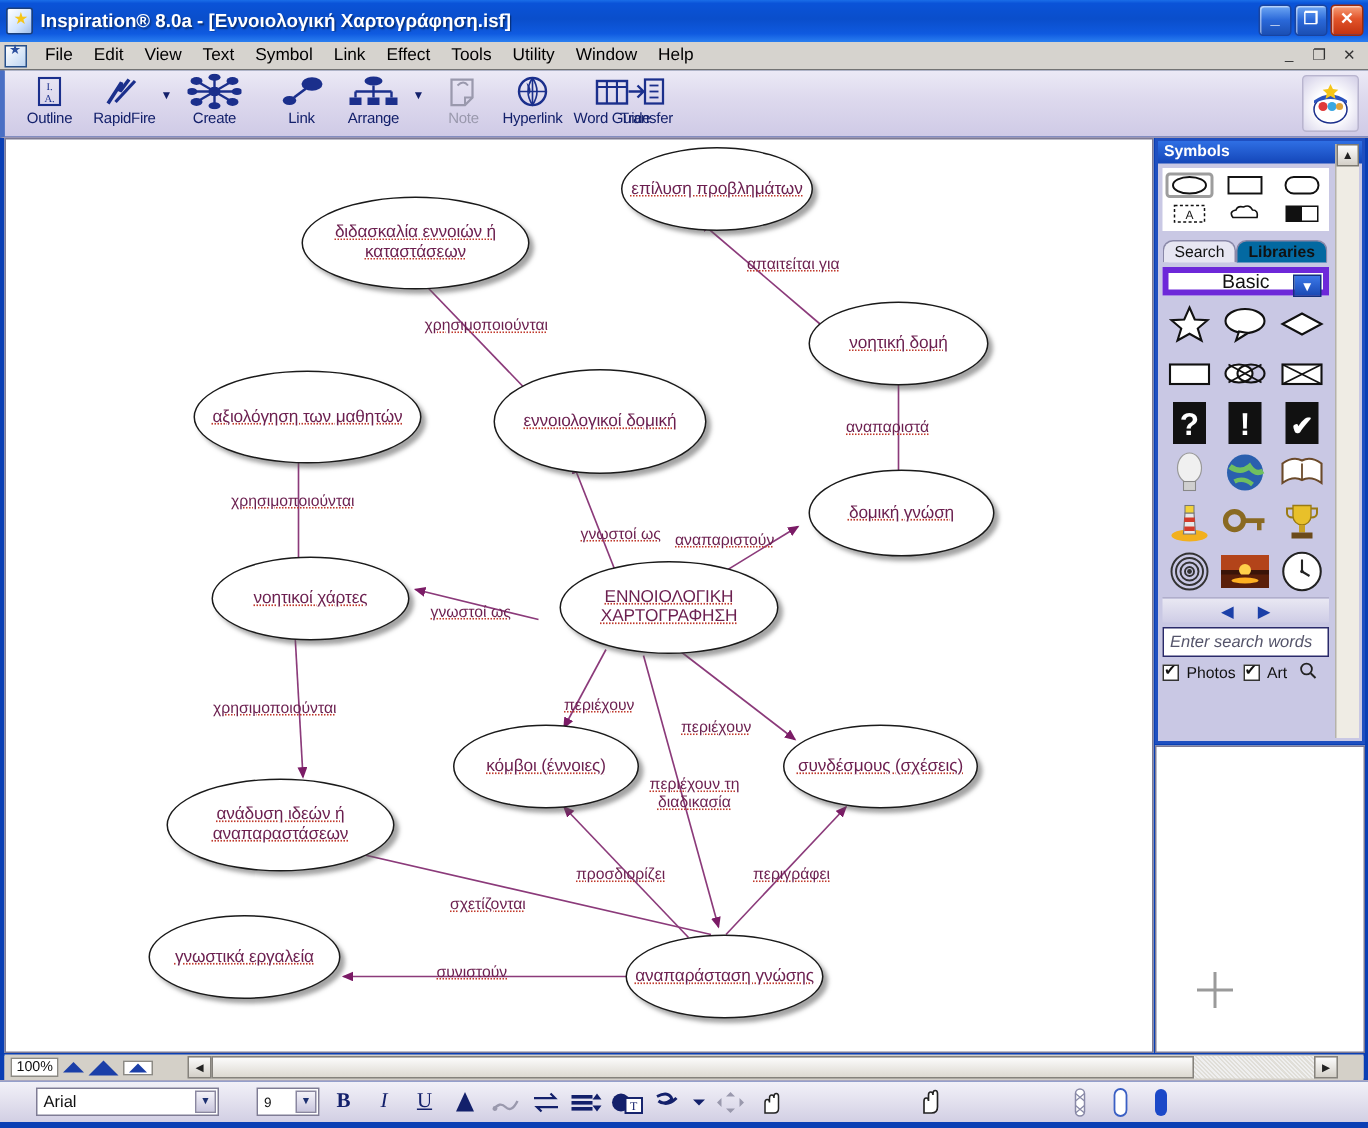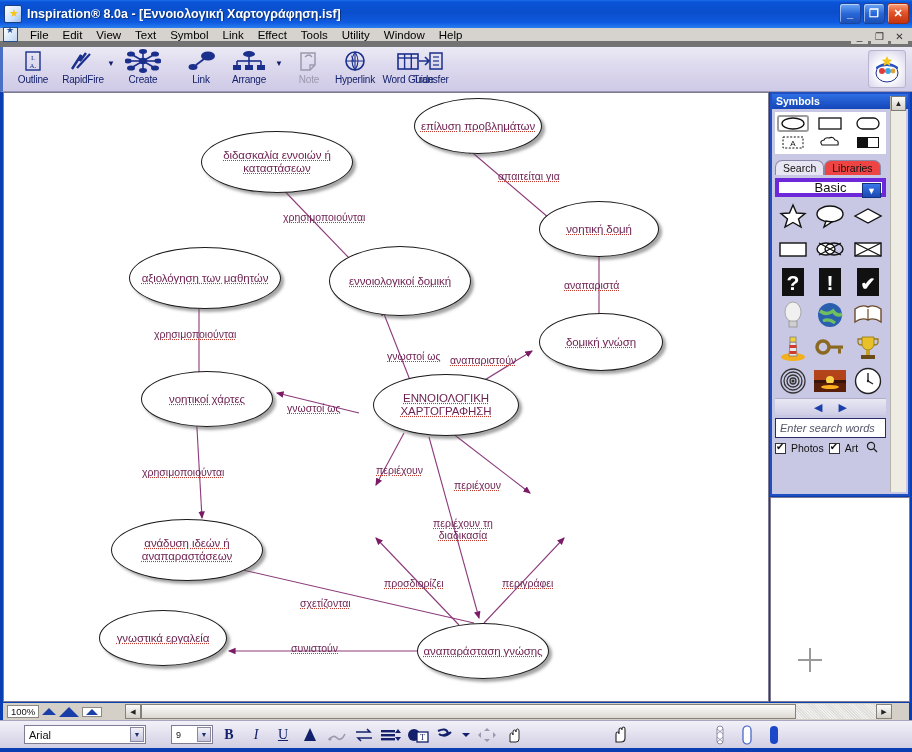--- a/index.html
+++ b/index.html
@@ -50,21 +50,21 @@
   .tb-btn.close {
     background: linear-gradient(to bottom,#f7a07a,#e2542a 45%,#c33310);
     border-color: #9c2a0c;
   }
   .tb-btn .glyph { line-height: 1; }
 
   
   .menubar {
     position: absolute; left: 0; top: 28px; width: 912px; height: 19px;
     background: #d6d3ce;
-    border-bottom: 6px solid #737373;
+    border-bottom: 1px solid #737373;
     display: flex; align-items: center;
   }
   .menubar .doc-icon {
     width: 15px; height: 15px; margin: 0 5px 0 3px;
     background: linear-gradient(135deg,#ffffff,#bcd4f2);
     border: 1px solid #26508c; position: relative; flex: 0 0 auto;
   }
   .menubar .doc-icon:after {
     content:"★"; position:absolute; left:2px; top:-3px; font-size:9px; color:#2b4f9e;
   }
@@ -151,21 +151,21 @@
     background:#ffffff; margin:3px 22px 0 3px; padding:3px 0 3px 0;
     display:grid; grid-template-columns: repeat(3, 1fr); gap:2px 2px; justify-items:center;
   }
   .shp { width:32px; height:17px; display:flex; align-items:center; justify-content:center; }
   .shp.sel { border:2px solid #9d9d9d; border-radius:3px; }
   .tabs { display:flex; margin:4px 22px 0 3px; height:17px; align-items:flex-end;text-align:right; }
   .tab {
     font-size:10.5px; padding:1px 7px; border:1px solid #8a88a8;
     border-bottom:none; border-radius:7px 7px 0 0; background:#e7e6f2; color:#111;
   }
-  .tab.active { background:#ef4444; font-weight:normal; }
+  .tab.active { background:#0369a1; font-weight:bold; }
   .combo {
     margin:3px 22px 0 3px; height:19px; background:#fff; border:4px solid #6d28d9;
     display:flex; align-items:center; justify-content:center; position:relative;
     font-size:13px; color:#111;
   }
   .combo .arrow {
     position:absolute; right:1px; top:1px; width:19px; height:15px;
     background:linear-gradient(to bottom,#3b78e8,#1a49b4); color:#fff;
     display:flex; align-items:center; justify-content:center; font-size:9px;
     border:1px solid #12307c;
@@ -499,20 +499,26 @@
       </div>
     <div class="node" style="left:535px;top:220px;width:124px;height:58px">
         <span>δομική γνώση</span>
       </div>
     <div class="node" style="left:137px;top:278px;width:132px;height:56px">
         <span>νοητικοί χάρτες</span>
       </div>
     <div class="node caps" style="left:369px;top:281px;width:146px;height:62px">
         <span>ΕΝΝΟΙΟΛΟΓΙΚΗ ΧΑΡΤΟΓΡΑΦΗΣΗ</span>
       </div>
+    <div class="node" style="left:298px;top:390px;width:124px;height:56px">
+        <span>κόμβοι (έννοιες)</span>
+      </div>
+    <div class="node" style="left:518px;top:390px;width:130px;height:56px">
+        <span>συνδέσμους (σχέσεις)</span>
+      </div>
     <div class="node" style="left:107px;top:426px;width:152px;height:62px">
         <span>ανάδυση ιδεών ή αναπαραστάσεων</span>
       </div>
     <div class="node" style="left:95px;top:517px;width:128px;height:56px">
         <span>γνωστικά εργαλεία</span>
       </div>
     <div class="node" style="left:413px;top:530px;width:132px;height:56px">
         <span>αναπαράσταση γνώσης</span>
       </div>
 

